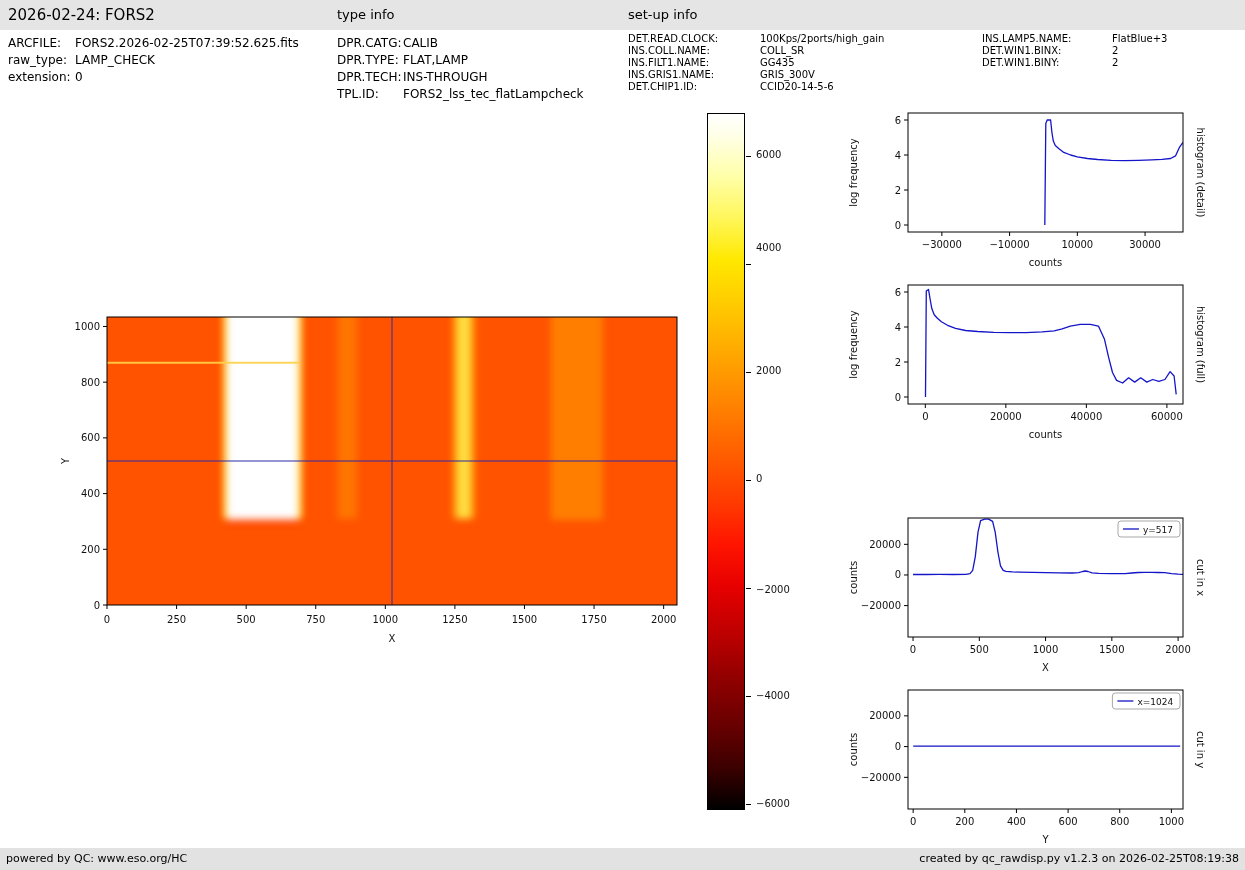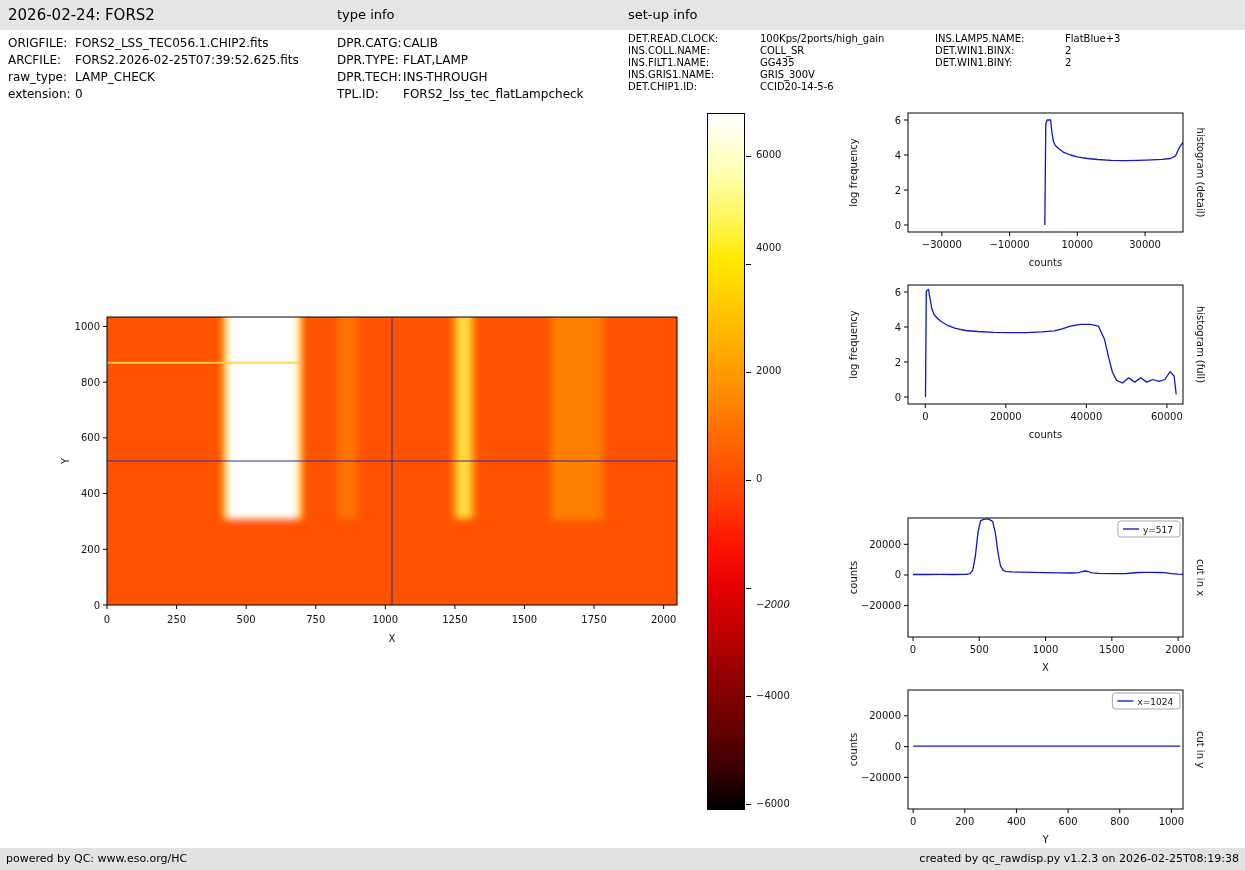--- a/index.html
+++ b/index.html
@@ -17,21 +17,21 @@
   #hdr-setup { left:628px; font-size:13px; }
   .kv-block { position:absolute; white-space:nowrap; }
   #file-info  { left:8px;   top:35px; font-size:12px; line-height:17px; }
   #type-info  { left:337px; top:35px; font-size:12px; line-height:17px; }
   #setup1     { left:628px; top:33px; font-size:10px; line-height:12px; }
   #setup2     { left:935px; top:33px; font-size:10px; line-height:12px; }
   .kv { display:flex; }
   #file-info .k { width:67px; }
   #type-info .k { width:66px; }
   #setup1 .k { width:132px; }
-  #setup2 .k { width:130px; }
+  #setup2 .k { width:130px;margin-left:47px; }
   svg.plot { position:absolute; overflow:visible; }
   #main-plot { left:55px; top:300px; }
   #plot-hist-detail { left:845px; top:95px; }
   #plot-hist-full   { left:845px; top:267px; }
   #plot-cut-x       { left:845px; top:500px; }
   #plot-cut-y       { left:845px; top:672px; }
   #colorbar { position:absolute; left:707px; top:113px; width:110px; height:705px; }
   #colorbar .cbar {
     position:absolute; left:0; top:0; width:38px; height:697px;
     box-sizing:border-box; border:1px solid #000;
@@ -49,24 +49,20 @@
 </style>
 </head>
 <body>
 
 <div class="hbar" id="topbar"></div>
 <div class="hdr-text" id="hdr-title">2026-02-24: FORS2</div>
 <div class="hdr-text" id="hdr-type">type info</div>
 <div class="hdr-text" id="hdr-setup">set-up info</div>
 
 <div class="kv-block" id="file-info">
-  <div class="kv">
-      <span class="k">ORIGFILE:</span>
-      <span class="v">FORS2_LSS_TEC056.1.CHIP2.fits</span>
-    </div>
   <div class="kv">
       <span class="k">ARCFILE:</span>
       <span class="v">FORS2.2026-02-25T07:39:52.625.fits</span>
     </div>
   <div class="kv">
       <span class="k">raw_type:</span>
       <span class="v">LAMP_CHECK</span>
     </div>
   <div class="kv">
       <span class="k">extension:</span>
@@ -195,21 +191,21 @@
   <div id="colorbar-ticks">
       <div class="cb-tick" style="top: 42.7248px;"></div>
       <div class="cb-label" style="top: 36.2248px;">6000</div>
       <div class="cb-tick" style="top: 150.787px;"></div>
       <div class="cb-label" style="top: 129px;">4000</div>
       <div class="cb-tick" style="top: 258.849px;"></div>
       <div class="cb-label" style="top: 252.349px;">2000</div>
       <div class="cb-tick" style="top: 366.911px;"></div>
       <div class="cb-label" style="top: 360.411px;">0</div>
       <div class="cb-tick" style="top: 474.973px;"></div>
-      <div class="cb-label" style="top: 486px; font-style: italic;">−2000</div>
+      <div class="cb-label" style="top: 471px;">−2000</div>
       <div class="cb-tick" style="top: 583.035px;"></div>
       <div class="cb-label" style="top: 576.535px;">−4000</div>
       <div class="cb-tick" style="top: 691.097px;"></div>
       <div class="cb-label" style="top: 684.597px;">−6000</div>
     </div>
 </div>
 
 <svg class="plot" id="plot-hist-detail" width="400" height="185">
     <defs>
       <clipPath id="cp0">

